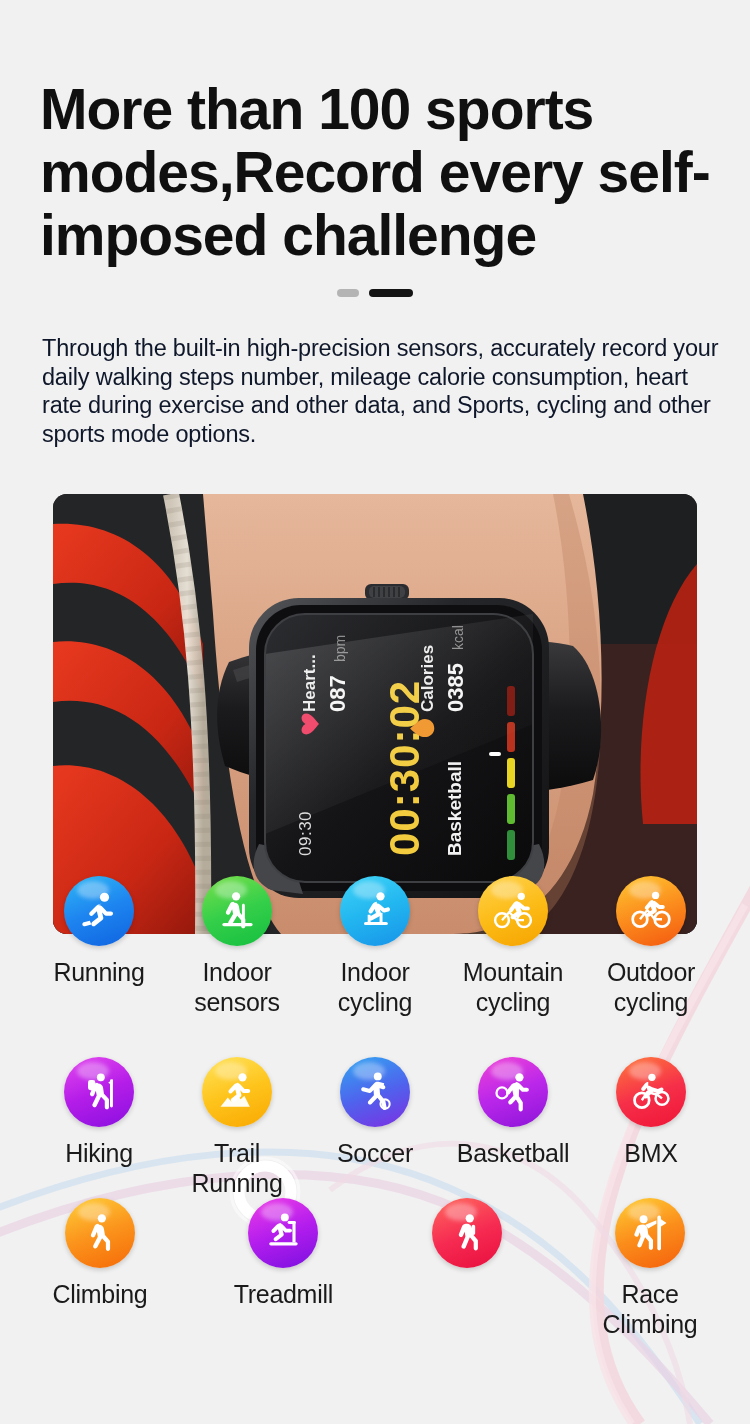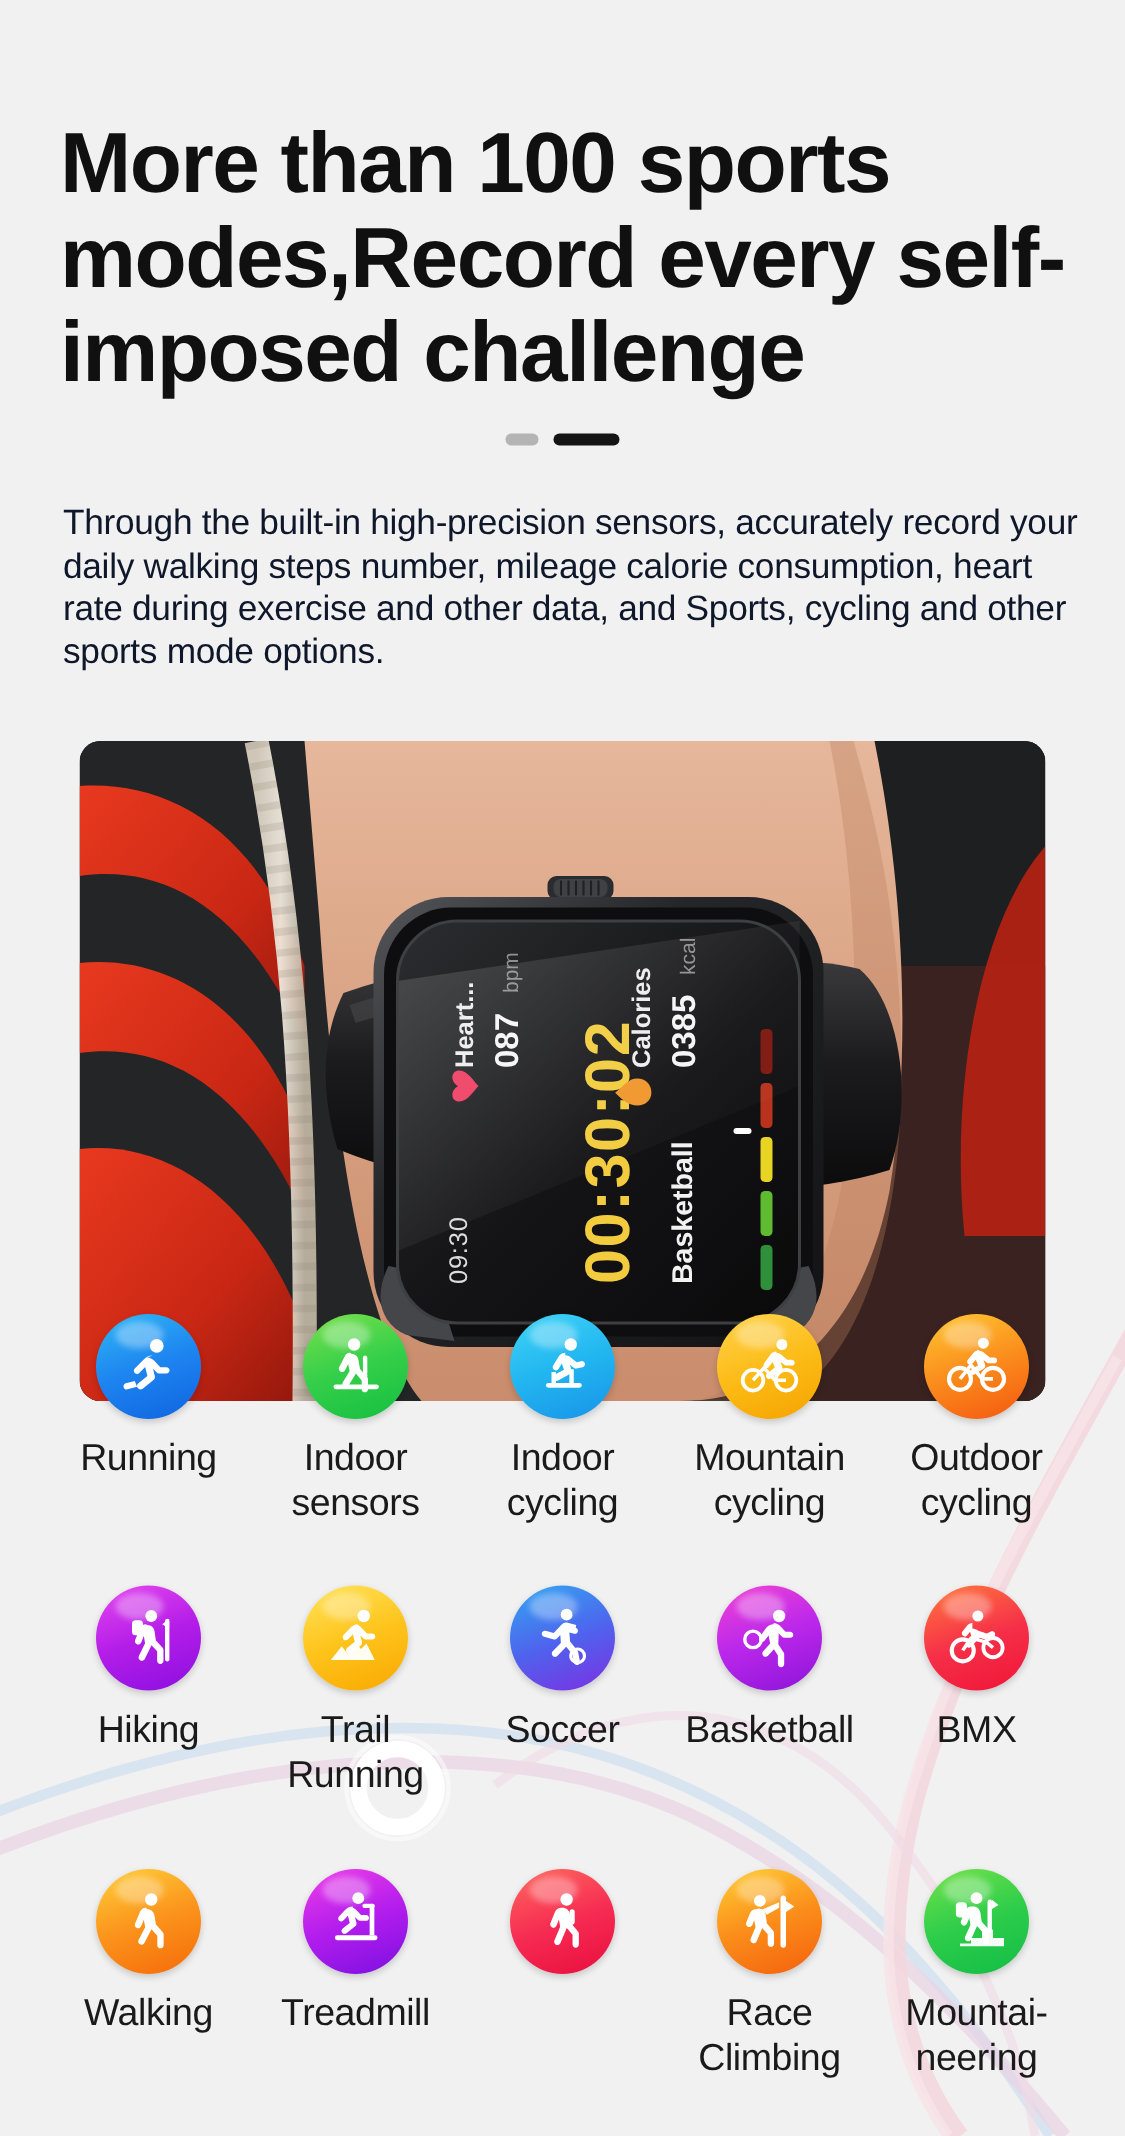--- a/index.html
+++ b/index.html
@@ -101,21 +101,21 @@
     width: 750px;
     z-index: 2;
   }
   .mode-row {
     display: flex;
     align-items: flex-start;
     justify-content: space-between;
     padding: 0 30px;
   }
   .mode-row.r1 { margin-bottom: 40px; }
-  .mode-row.r2 { margin-bottom: 48px; }
+  .mode-row.r2 { }
 
   .mode {
     width: 140px;
     display: flex;
     flex-direction: column;
     align-items: center;
   }
   .mode-icon {
     width: 70px;
     height: 70px;
@@ -429,21 +429,21 @@
     </div>
 
     <div class="mode-row r3">
       <div class="mode">
         <span class="mode-icon g-walking">
           <svg viewBox="0 0 48 48">
               <circle cx="26" cy="8" r="4.5"></circle>
               <path d="M22 14c-1.8 0-3.4 1.1-4.1 2.8l-3.7 8.8c-.5 1.2.1 2.6 1.3 3.1 1.2.5 2.6-.1 3.1-1.3l2-4.7 1 5.4-4.8 9.3c-.6 1.2-.2 2.6 1 3.2 1.2.6 2.6.2 3.2-1l5.2-10 4.2 4.7v6.9c0 1.3 1 2.3 2.3 2.3s2.3-1 2.3-2.3v-7.8c0-.6-.2-1.1-.6-1.6l-5-5.6-1.1-6.7c-.3-2.6-2.6-4.5-5.2-4.5z"></path>
             </svg>
         </span>
-        <span class="mode-label">Walking</span>
+        <span class="mode-label">Climbing</span>
       </div>
       <div class="mode">
         <span class="mode-icon g-treadmill">
           <svg viewBox="0 0 48 48">
               <circle cx="26" cy="7" r="4.3"></circle>
               <path d="M22 13c-2.4 0-4.3 1.1-5.8 2.8l-4.2 4.5c-.8.9-.8 2.3.1 3.1.9.8 2.3.8 3.1-.1l3.3-3.5 1.3 5.2-5.1 4c-1 .8-1.2 2.2-.4 3.1.8 1 2.2 1.2 3.1.4l6.4-5c.8-.6 1.1-1.6.9-2.5l-1.1-4.3 2.2 2.2c.4.4.9.6 1.4.6h4.5c1.1 0 2.1-.9 2.1-2.1s-.9-2.1-2.1-2.1H28l-3.6-3.8c-.7-.7-1.6-1.3-2.4-1.5z"></path>
               <rect x="9" y="34" width="31" height="3.6" rx="1.8"></rect>
               <path d="M36 11c.9 0 1.7.8 1.7 1.7v21.3h-3.4V12.7c0-.9.8-1.7 1.7-1.7z"></path>
               <rect x="29" y="11" width="9" height="3.2" rx="1.6"></rect>
             </svg>
@@ -464,29 +464,16 @@
           <svg viewBox="0 0 48 48">
               <circle cx="17" cy="9" r="4.3"></circle>
               <path d="M14 15c-1.8 0-3.4 1.1-4.1 2.8l-2.8 7c-.5 1.2.1 2.6 1.3 3.1 1.2.5 2.6-.1 3.1-1.3l1.4-3.5.9 5-3.5 8.4c-.5 1.2.1 2.6 1.3 3.1 1.2.5 2.6-.1 3.1-1.3l4-9.6 4 4.6v6.8c0 1.3 1 2.3 2.3 2.3s2.3-1 2.3-2.3v-7.8c0-.6-.2-1.1-.6-1.5l-4.6-5.4-.9-6.5c-.3-2.5-2.5-4.3-5-4.3z"></path>
               <path d="M19 15l12-5v4l-9 5z"></path>
               <rect x="32" y="5" width="4" height="38" rx="2"></rect>
               <path d="M36 9l6 4-6 4z"></path>
             </svg>
         </span>
         <span class="mode-label">Race Climbing</span>
       </div>
-      <div class="mode">
-        <span class="mode-icon g-mountaineer">
-          <svg viewBox="0 0 48 48">
-              <circle cx="24" cy="7" r="4.3"></circle>
-              <path d="M20 13c-1.8 0-3.4 1.1-4.1 2.8l-3.2 7.8c-.5 1.2.1 2.6 1.3 3.1 1.2.5 2.6-.1 3.1-1.3l1.6-3.9.9 5-3.9 8.6c-.5 1.2 0 2.6 1.2 3.1 1.2.5 2.6 0 3.1-1.2l4.4-9.7 4.1 4.5v6.5c0 1.3 1 2.3 2.3 2.3s2.3-1 2.3-2.3v-7.5c0-.6-.2-1.1-.6-1.5l-4.7-5.2-1-6.6c-.3-2.5-2.5-4.5-5-4.5z"></path>
-              <rect x="9" y="10" width="8" height="11" rx="2.6"></rect>
-              <rect x="32" y="8" width="3.2" height="24" rx="1.6"></rect>
-              <path d="M35 8l5 4-5 3z"></path>
-              <path d="M12 42h32v-6h-8v-6h-8v6h-8v4h-8z" opacity="0.95"></path>
-            </svg>
-        </span>
-        <span class="mode-label">Mountai-neering</span>
-      </div>
     </div>
 
   </div>
 </div>
 
 </body></html>

